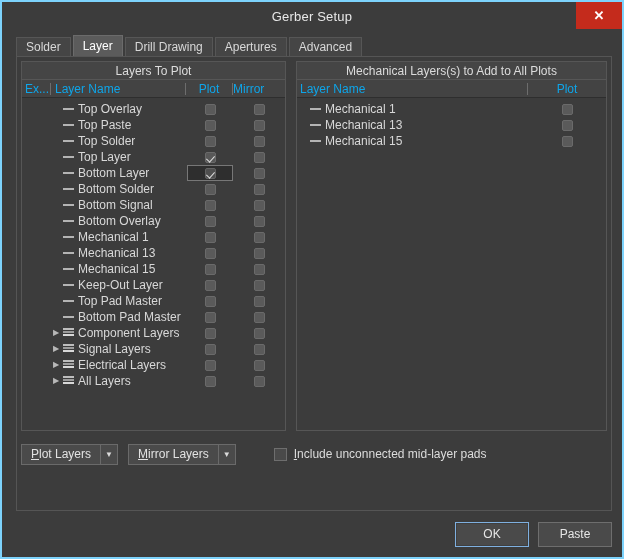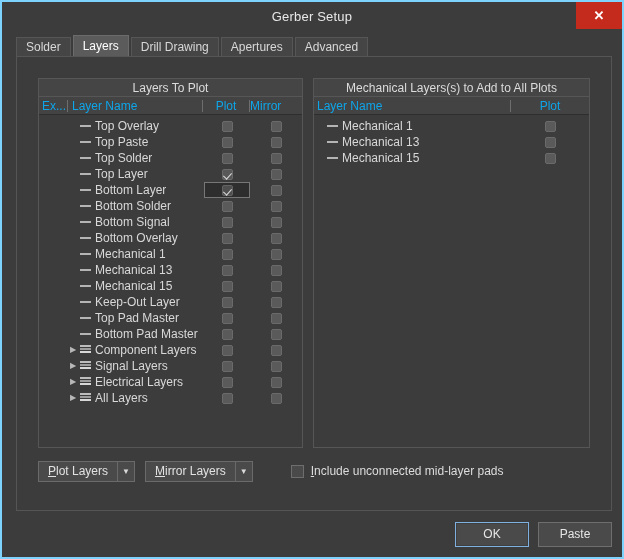--- a/index.html
+++ b/index.html
@@ -93,21 +93,21 @@
   }
 
   
   .tabpage {
     margin: 0 10px 0 14px;
     flex: 1;
     background: #3c3c3c;
     border: 1px solid #555555;
     box-sizing: border-box;
     position: relative;
-    padding: 21px;
+    padding: 4px;
     display: flex;
     flex-direction: column;
   }
 
   .panes {
     display: flex;
     gap: 10px;
     height: 370px;
     min-height: 370px;
   }
@@ -351,21 +351,21 @@
 
 <div class="window">
 
   <div class="titlebar">
     <div class="title-text">Gerber Setup</div>
     <div class="close-btn">✕</div>
   </div>
 
   <div class="tabbar">
       <div class="tab">Solder</div>
-      <div class="tab active">Layers</div>
+      <div class="tab active">Layer</div>
       <div class="tab">Drill Drawing</div>
       <div class="tab">Apertures</div>
       <div class="tab">Advanced</div>
     </div>
 
   <div class="tabpage">
 
     <div class="panes">
 
       <div class="pane left">

